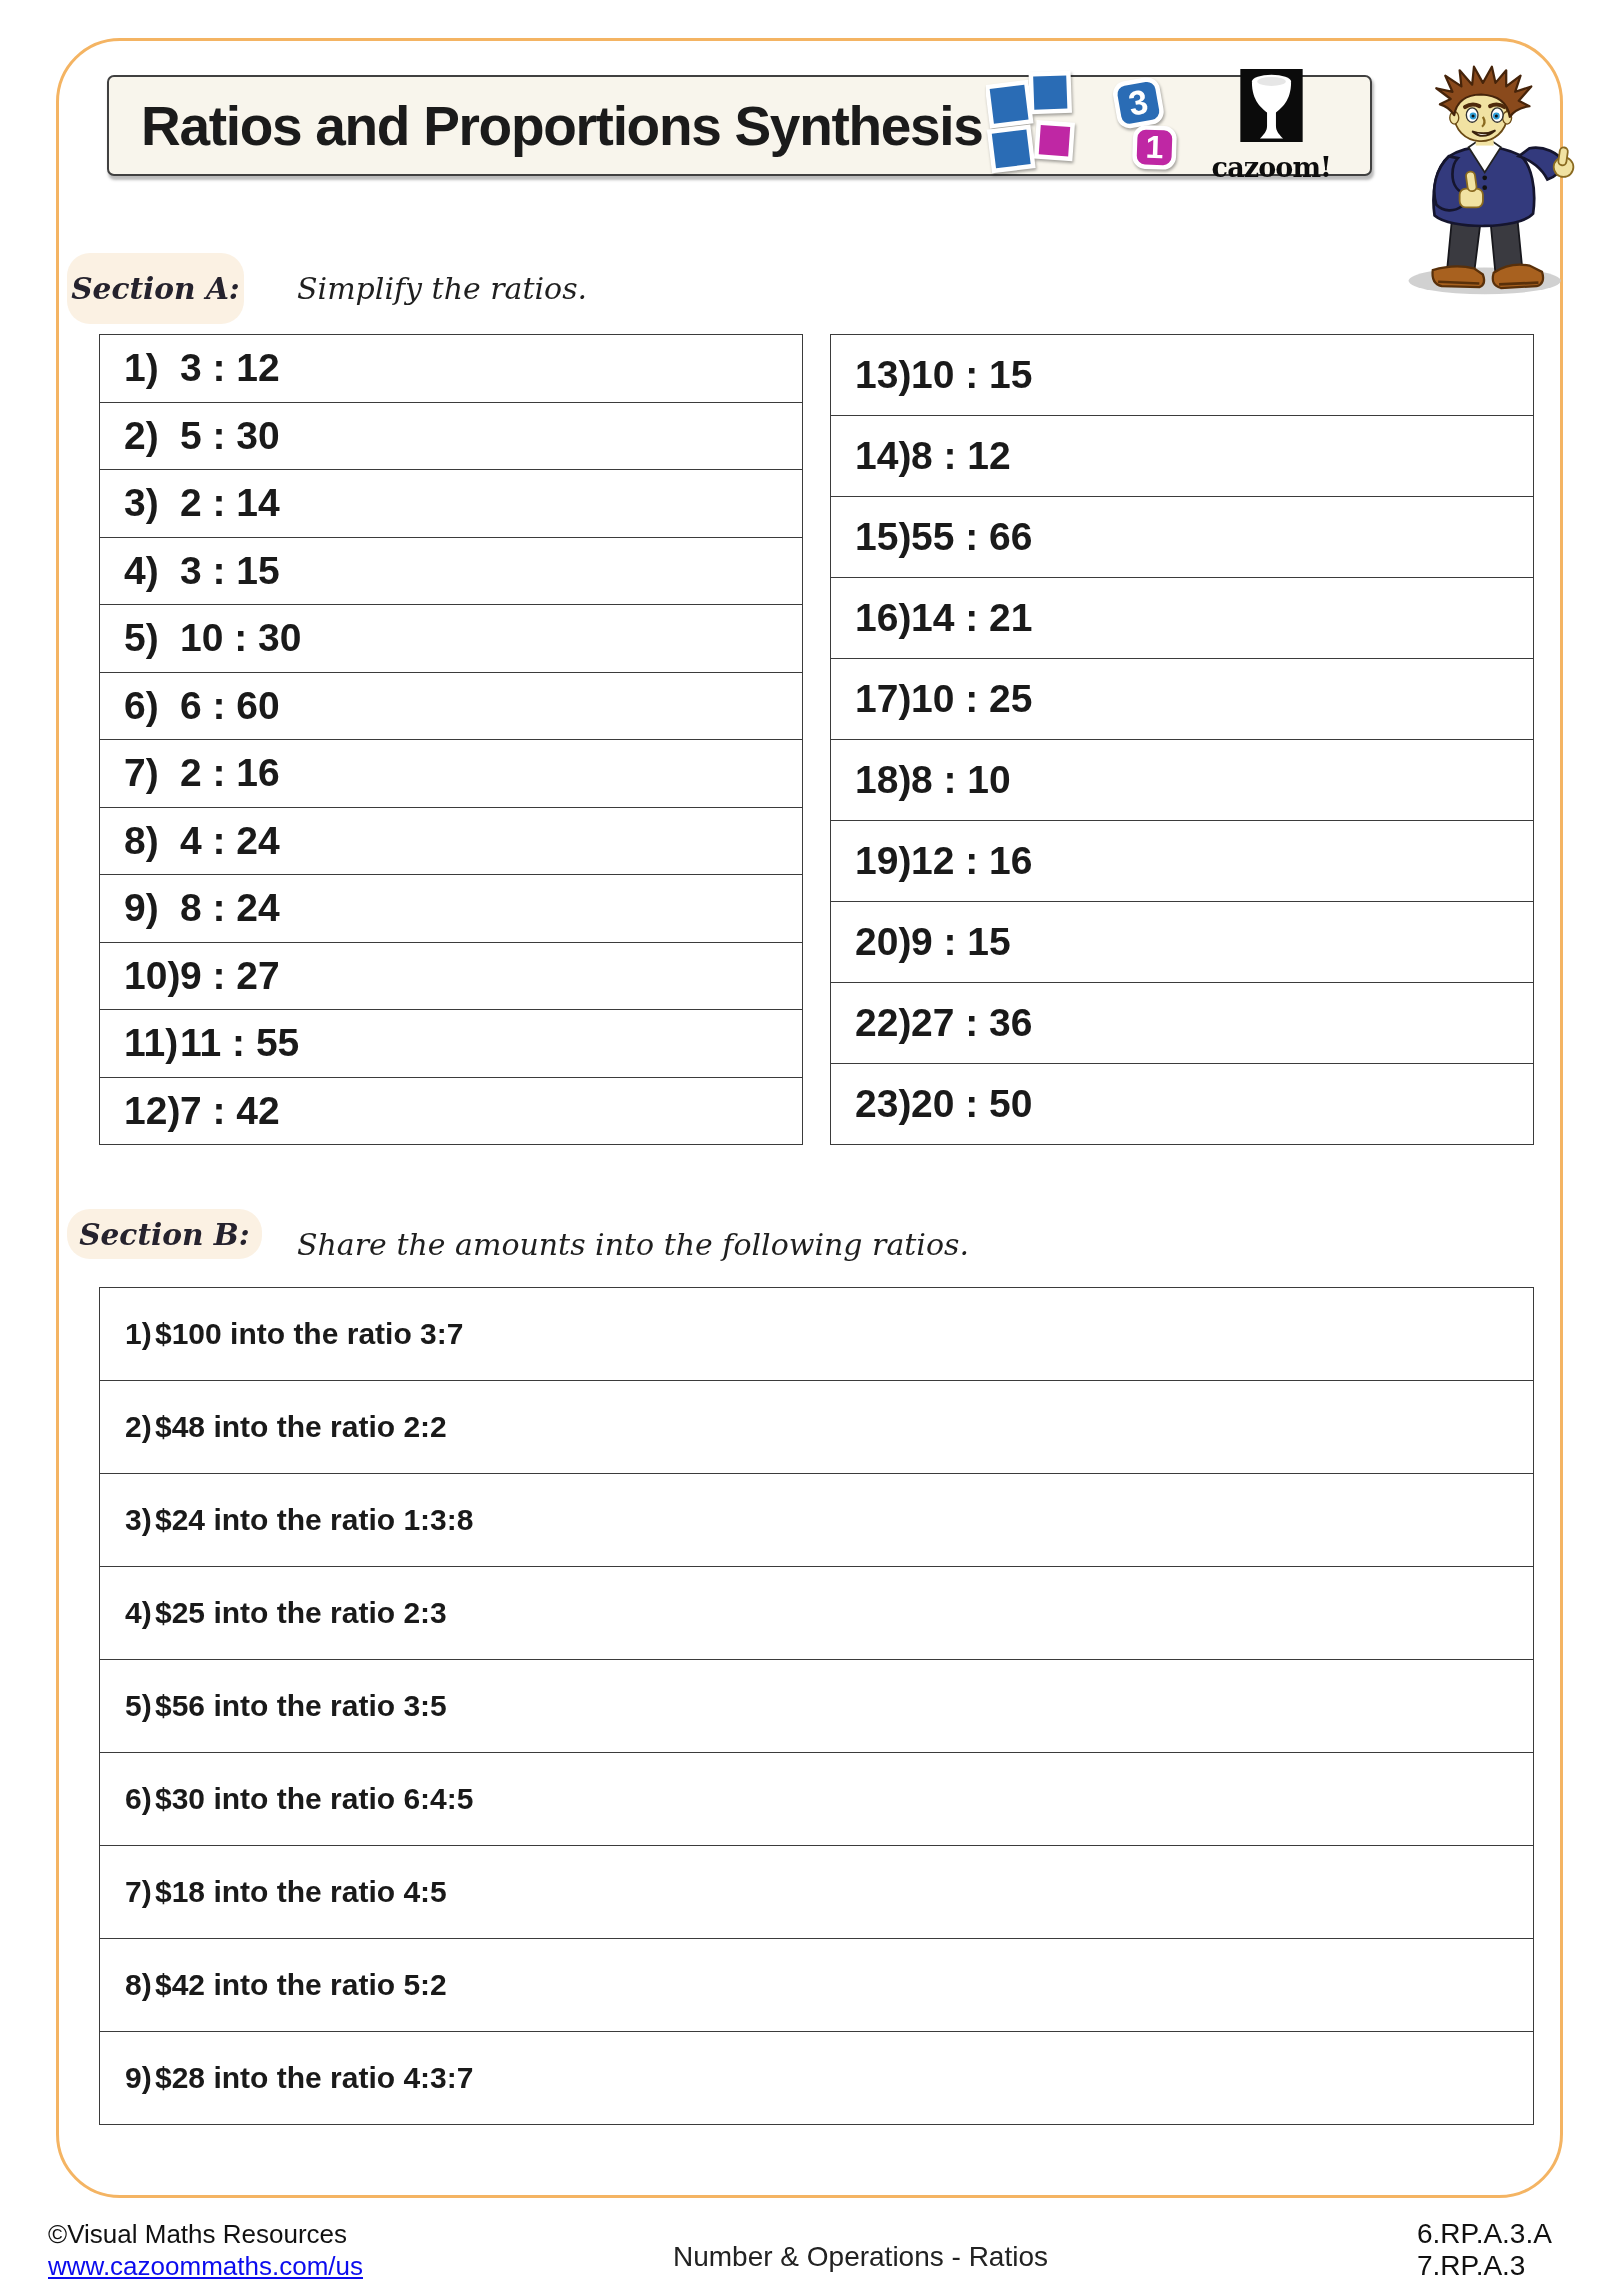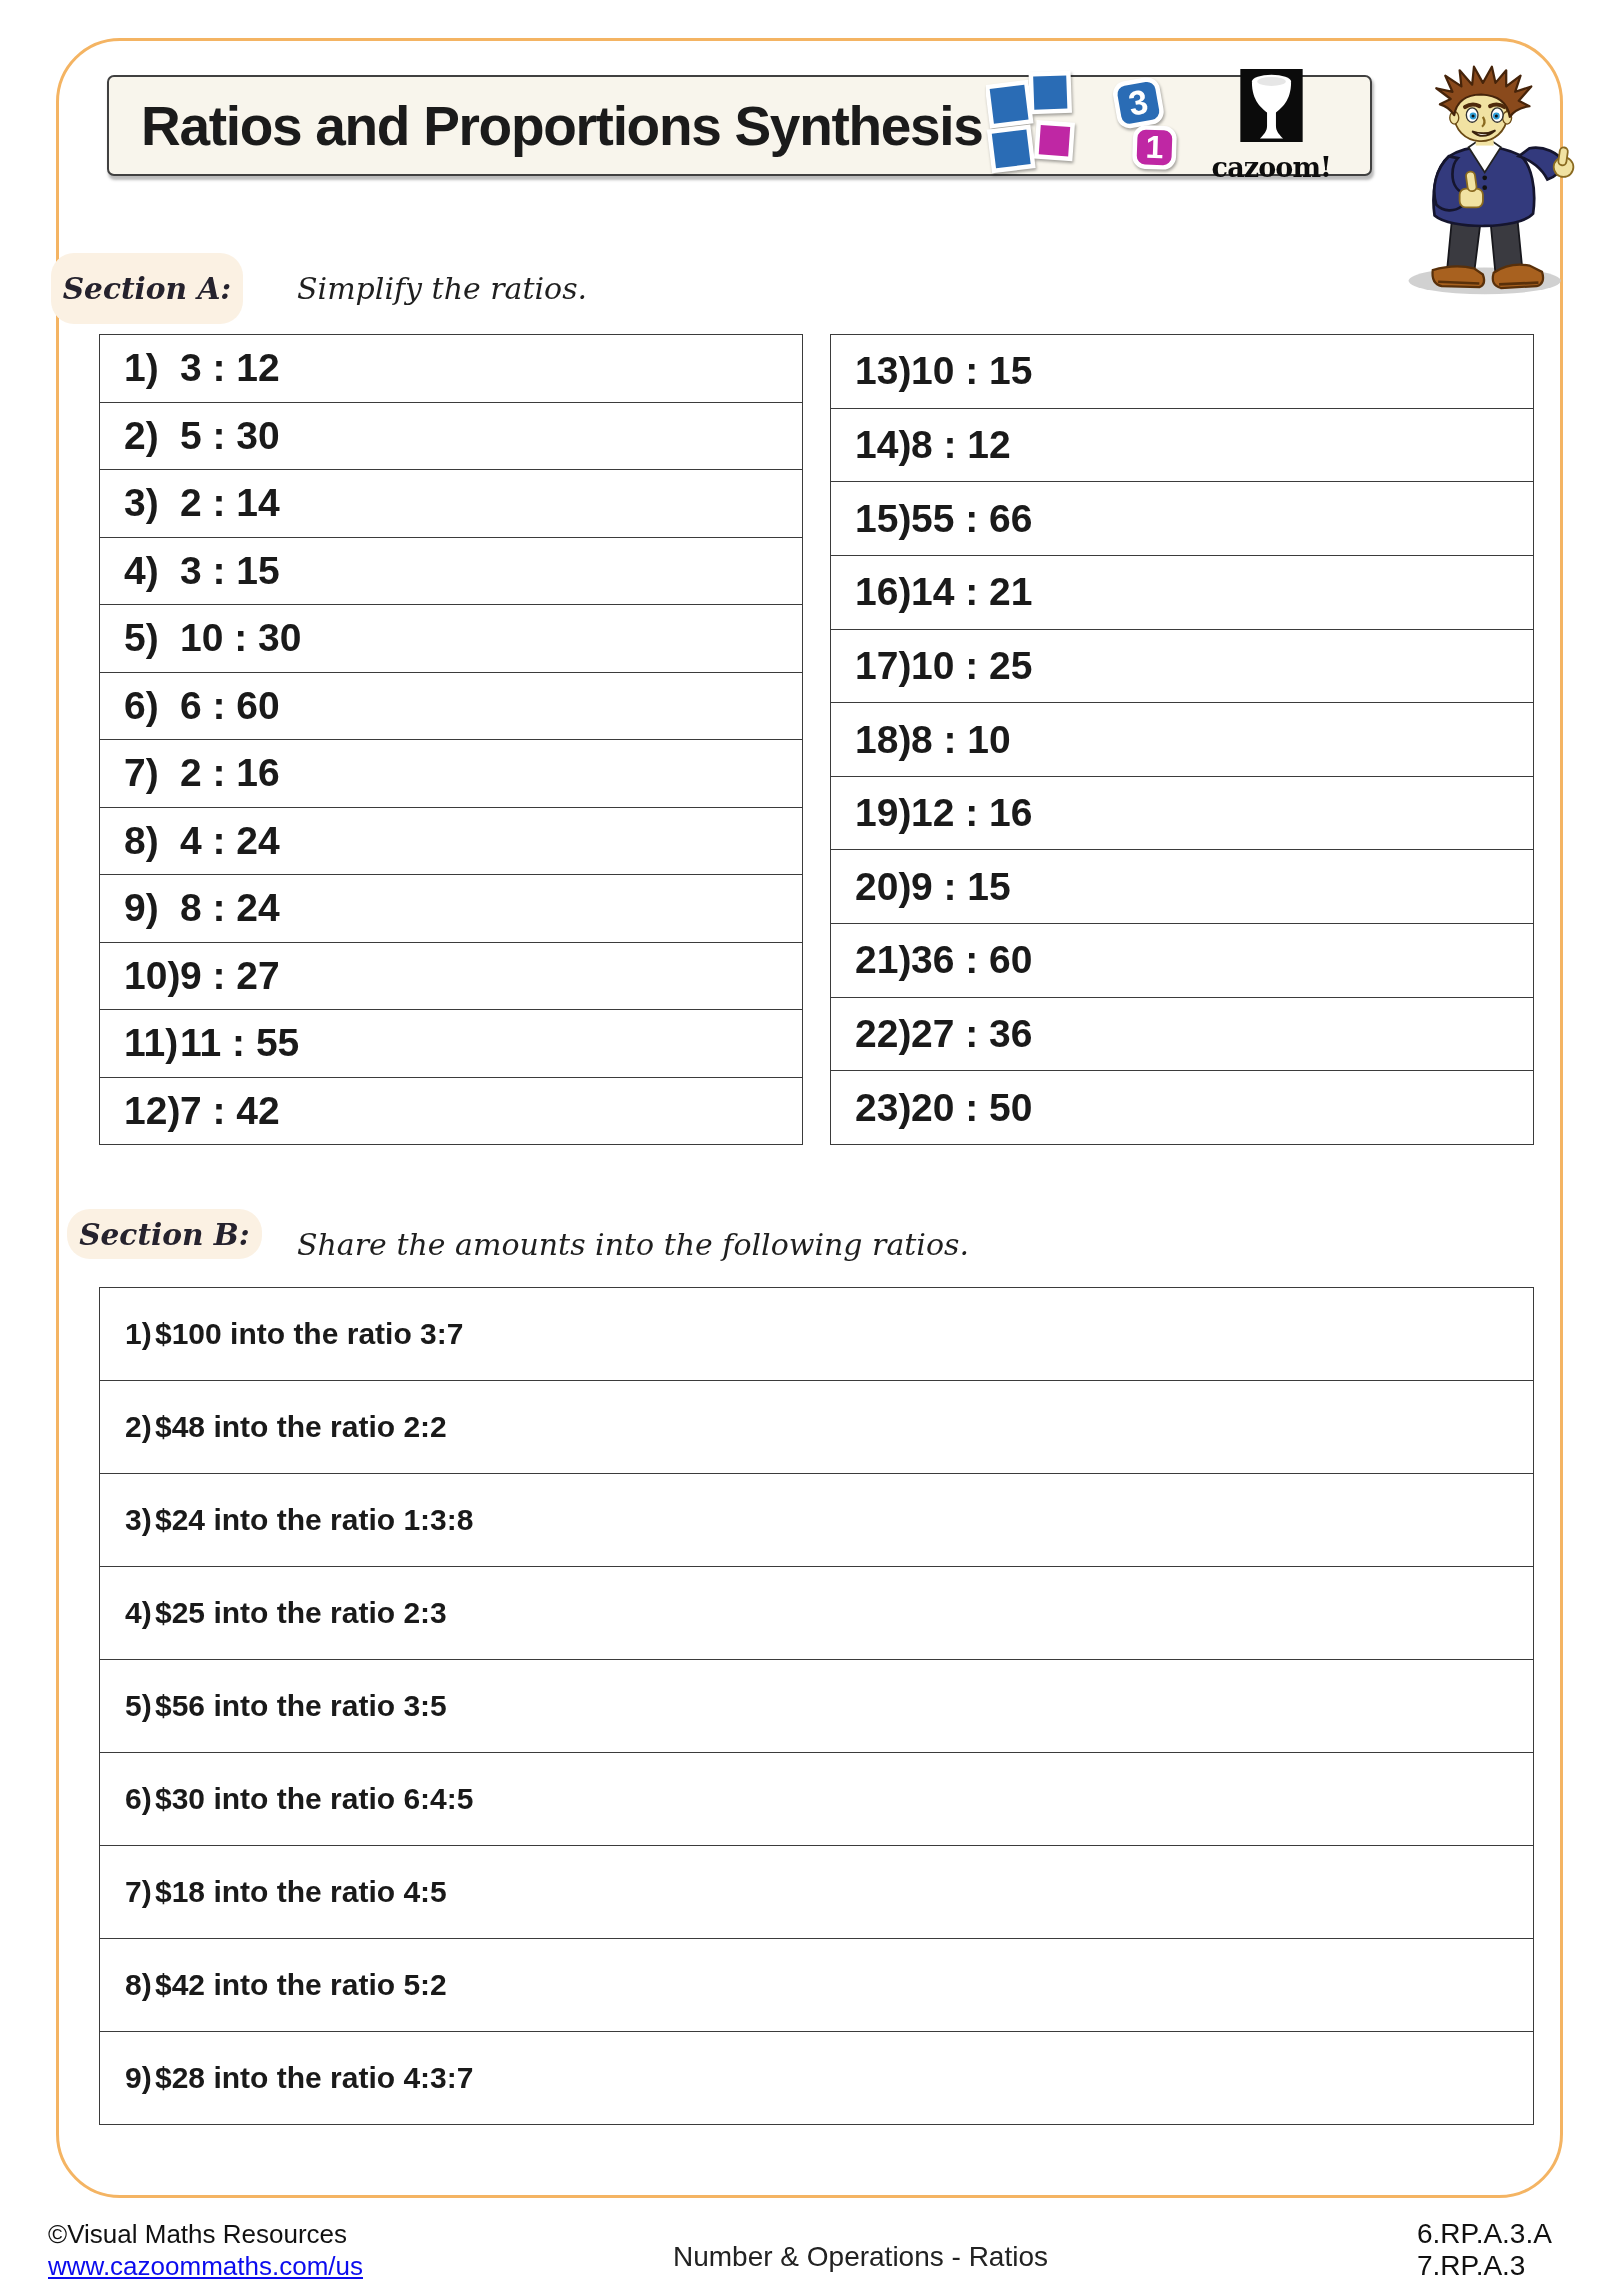--- a/index.html
+++ b/index.html
@@ -25,21 +25,21 @@
     letter-spacing:-0.9px; color:#0d0d0d; margin-top:10px; white-space:nowrap; }
 
   
   .mascot { position:absolute; left:1379px; top:63px; }
 
   
   .pill { position:absolute; background:#FBF1E3; border-radius:23px;
     display:flex; align-items:center; justify-content:center;
     font-family:"DejaVu Serif", serif; font-style:italic; font-weight:bold;
     font-size:29.6px; color:#25222d; }
-  .pill-a { left:51px; top:253px; width:192px; height:71px;text-align:right; }
+  .pill-a { left:67px; top:253px; width:177px; height:71px;text-align:right; }
   .pill-b { left:67px; top:1209px; width:195px; height:50px; }
   .instruction { position:absolute; font-family:"DejaVu Serif", serif; font-style:italic;
     font-size:30px; color:#1f1f1f; display:flex; align-items:center; }
   .instr-a { left:297px; top:253px; height:71px; }
   .instr-b { left:297px; top:1209px; height:70px; }
 
   
   .tables-a { position:absolute; left:99px; top:334px; width:1435px; height:811px;
     display:flex; gap:27px; }
   .table-col { flex:1; height:100%; border:1.8px solid #3b3b3b; background:#ffffff;
@@ -234,24 +234,20 @@
         </div>
       <div class="a-row">
           <span class="qn-a">19)</span>
           <span>12 : 16</span>
         </div>
       <div class="a-row">
           <span class="qn-a">20)</span>
           <span>9 : 15</span>
         </div>
       <div class="a-row">
-          <span class="qn-a">21)</span>
-          <span>36 : 60</span>
-        </div>
-      <div class="a-row">
           <span class="qn-a">22)</span>
           <span>27 : 36</span>
         </div>
       <div class="a-row">
           <span class="qn-a">23)</span>
           <span>20 : 50</span>
         </div>
     </div>
   </div>
 

